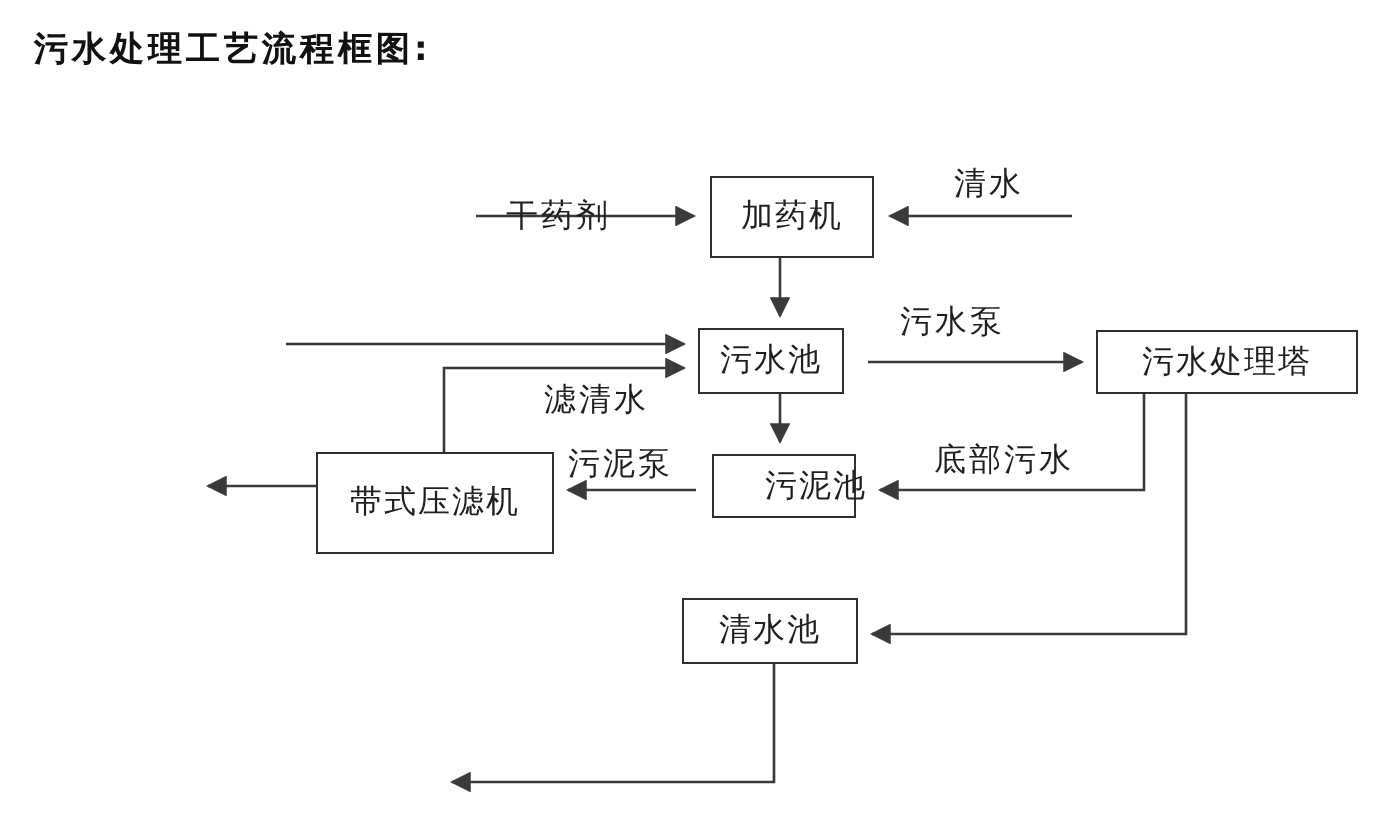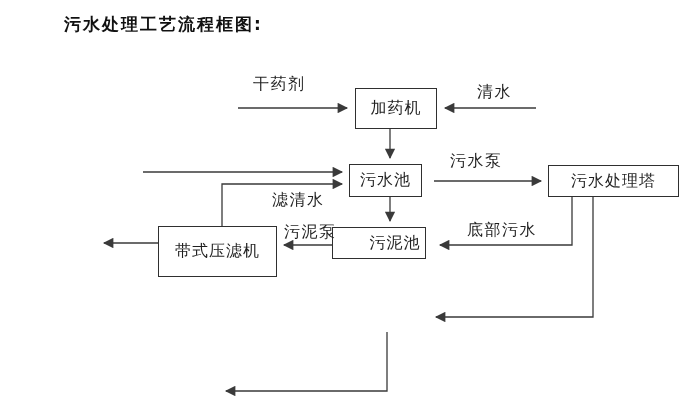--- a/index.html
+++ b/index.html
@@ -1,19 +1,19 @@
 <!DOCTYPE html>
 <html><head>
 <meta charset="utf-8">
 <style>
   html,body { margin:0; padding:0; background:#ffffff; }
   body { width:700px; height:420px; font-family:"DejaVu Sans","Liberation Sans",sans-serif; }
   .stage { position:relative; width:700px; height:420px; background:#ffffff; overflow:hidden; }
   .title { position:absolute; left:17px; top:13px; font-size:17px; font-weight:bold;
-           letter-spacing:2px; color:#111111; white-space:nowrap;margin-left:47px; }
+           letter-spacing:2px; color:#111111; white-space:nowrap; }
   .node { position:absolute; box-sizing:border-box; border:1.5px solid #2f2f2f; background:#ffffff;
           display:flex; align-items:center; justify-content:center;
           font-size:16px; letter-spacing:1px; color:#1f1f1f; white-space:nowrap; }
   .lbl { position:absolute; font-size:16px; letter-spacing:1.5px; color:#1f1f1f; white-space:nowrap; }
   svg.wires { position:absolute; left:0; top:0; width:700px; height:420px; }
   svg.wires path.wire { fill:none; stroke:#3a3a3a; stroke-width:1.3; }
 </style>
 </head>
 <body>
 
@@ -38,22 +38,23 @@
     <path class="wire" marker-end="url(#arr)" d="M158,243 L104,243"></path>
     <path class="wire" marker-end="url(#arr)" d="M572,197 L572,245 L440,245"></path>
     <path class="wire" marker-end="url(#arr)" d="M593,197 L593,317 L436,317"></path>
     <path class="wire" marker-end="url(#arr)" d="M387,332 L387,391 L226,391"></path>
   </svg>
 
   <div class="node" style="left:355px; top:88px;  width:82px;  height:41px;">加药机</div>
   <div class="node" style="left:349px; top:164px; width:73px;  height:33px;">污水池</div>
   <div class="node" style="left:548px; top:165px; width:131px; height:32px;">污水处理塔</div>
   <div class="node" style="left:158px; top:226px; width:119px; height:51px;">带式压滤机</div>
-  <div class="node" style="left:332px; top:227px; width:94px;  height:32px;padding-left:32px;">污泥池</div>
+  <div class="node" style="left:356px; top:227px; width:72px;  height:32px;padding-left:32px;">污泥池</div>
+  <div class="node" style="left:341px; top:299px; width:88px;  height:33px;">清水池</div>
 
-  <span class="lbl" style="left:253px; top:74px;">干药剂</span>
+  <span class="lbl" style="left:253px; top:98px;">干药剂</span>
   <span class="lbl" style="left:477px; top:82px;">清水</span>
   <span class="lbl" style="left:272px; top:190px;">滤清水</span>
   <span class="lbl" style="left:450px; top:151px;">污水泵</span>
   <span class="lbl" style="left:284px; top:222px;">污泥泵</span>
   <span class="lbl" style="left:467px; top:220px;">底部污水</span>
 
 </div>
 
 </body></html>

